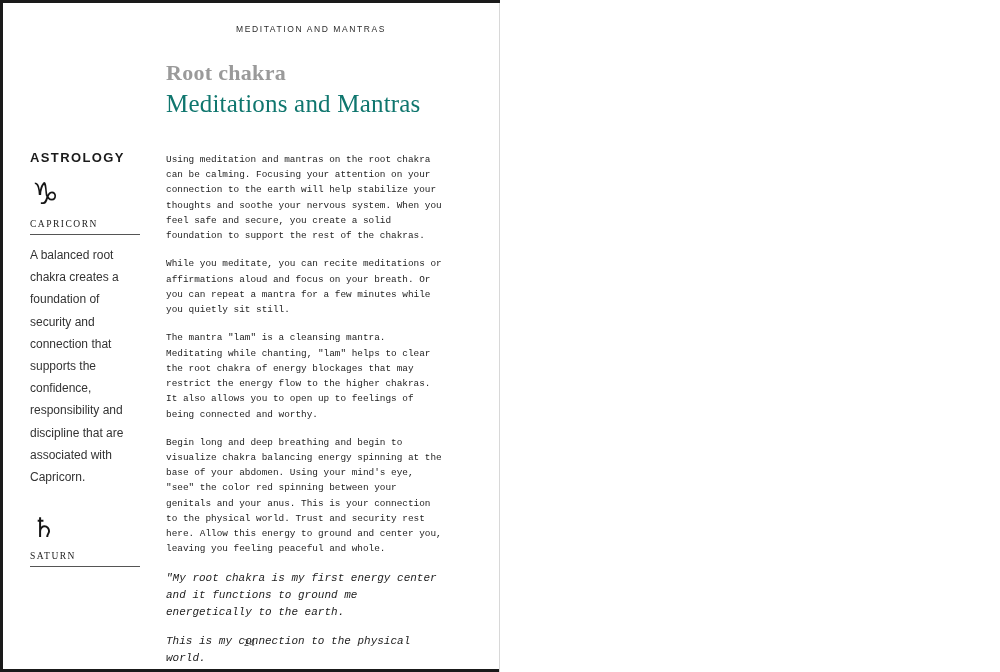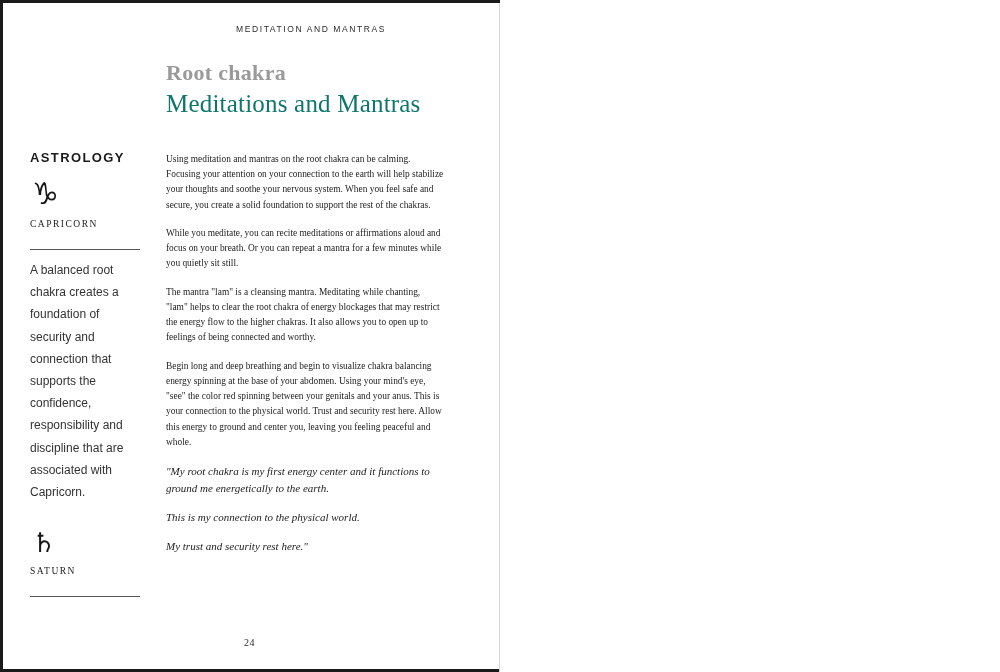--- a/index.html
+++ b/index.html
@@ -117,41 +117,41 @@
   }
   .glyph-small {
     font-size: 27px;
   }
   .sign-name {
     font-family: "Liberation Serif", serif;
     font-size: 9.5px;
     letter-spacing: 1.5px;
     color: #1b1b1b;
     border-bottom: 1px solid #555;
-    padding-bottom: 20px;
+    padding-bottom: 5px;
     margin: 0 0 9px 0;
     display: block;
     width: 100%;
     box-sizing: border-box;
   }
   .sidebar-text {
     font-family: "Liberation Sans", sans-serif;
     font-size: 12px;
     line-height: 1.85;
     color: #333333;
     margin: 0 0 26px 0;
   }
   .body-col {
     position: absolute;
     left: 166px;
     top: 152px;
     width: 286px;
   }
   .body-col p {
-    font-family: Liberation Serif, serif;
+    font-family: Liberation Mono, monospace;
     font-size: 9.4px;
     line-height: 1.62;
     color: #232323;
     margin: 0 8px 13px 0;
     text-align: left;
   }
   .mantra {
     font-family: "Liberation Serif", serif;
     font-style: italic;
     font-size: 11px !important;

